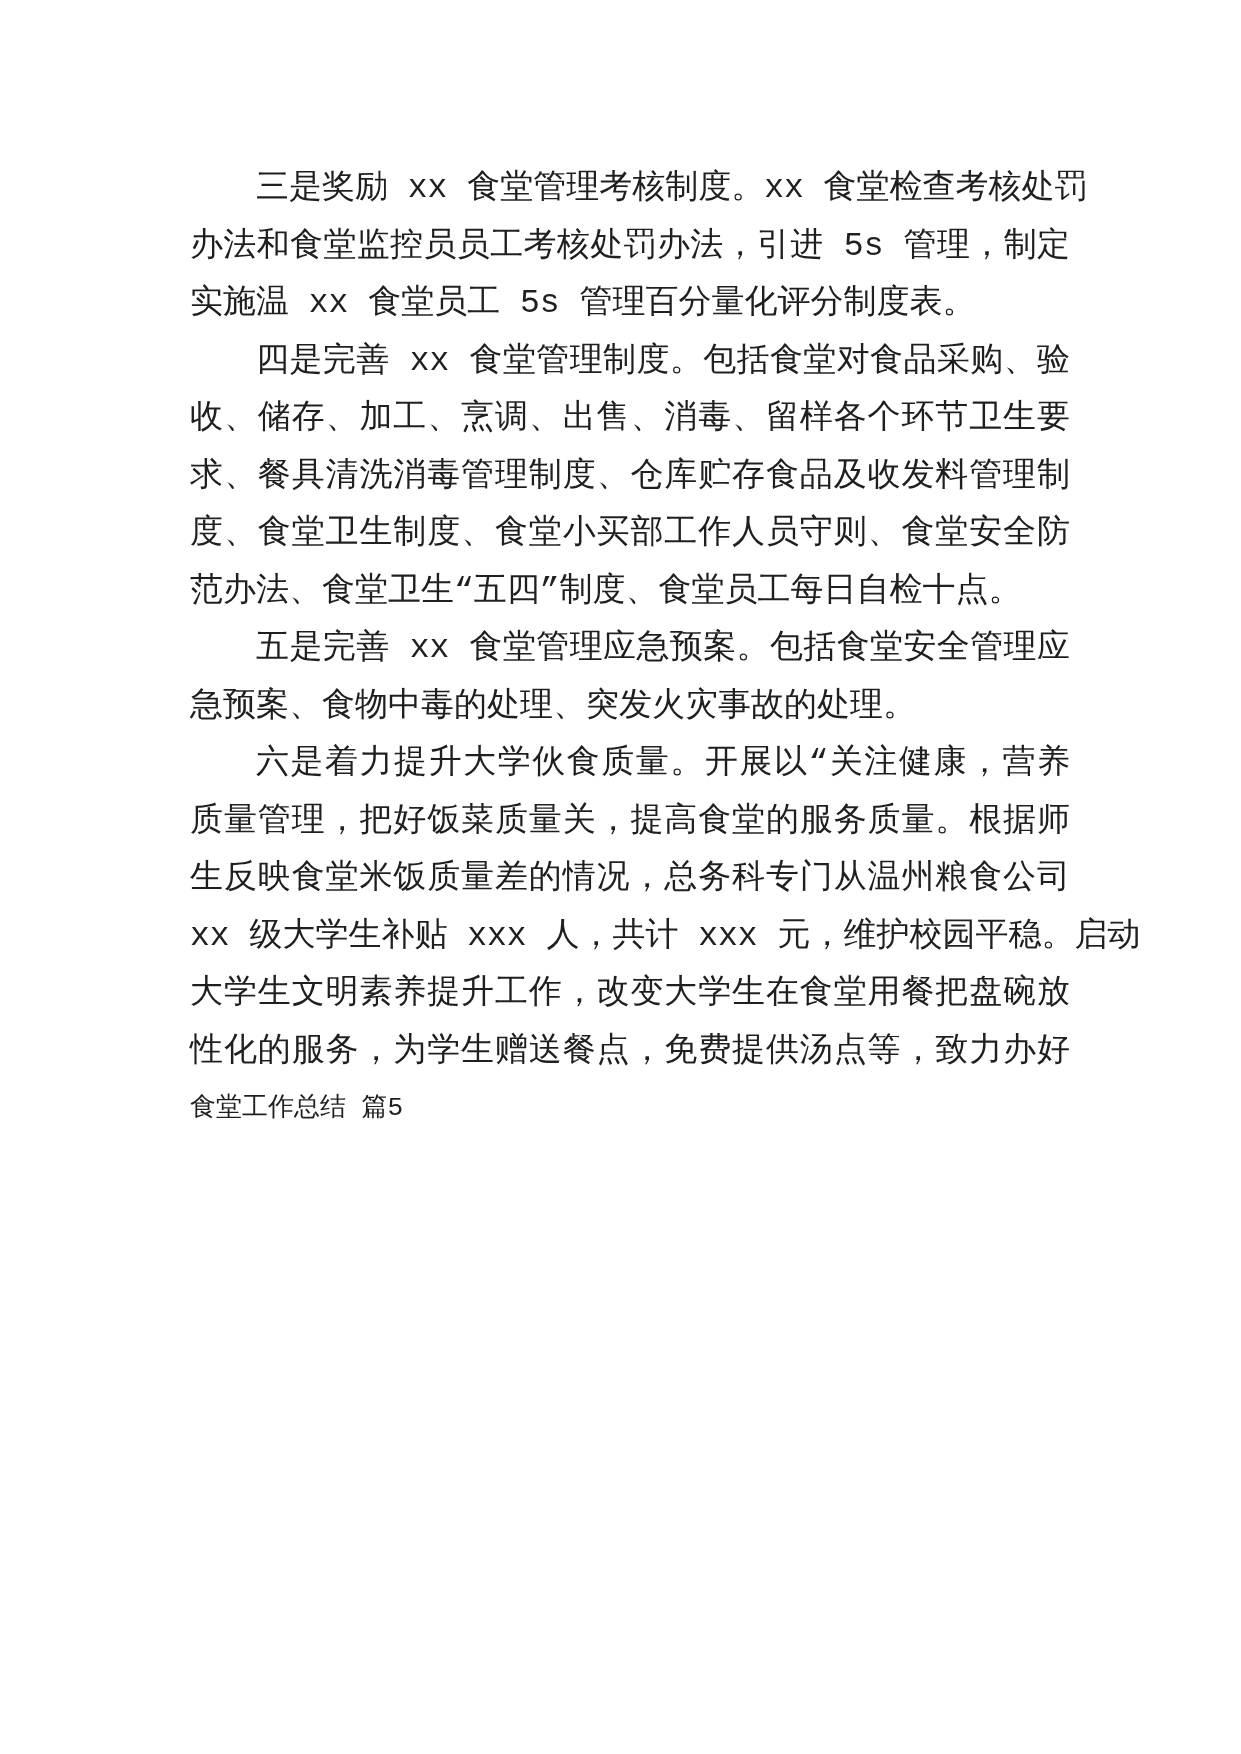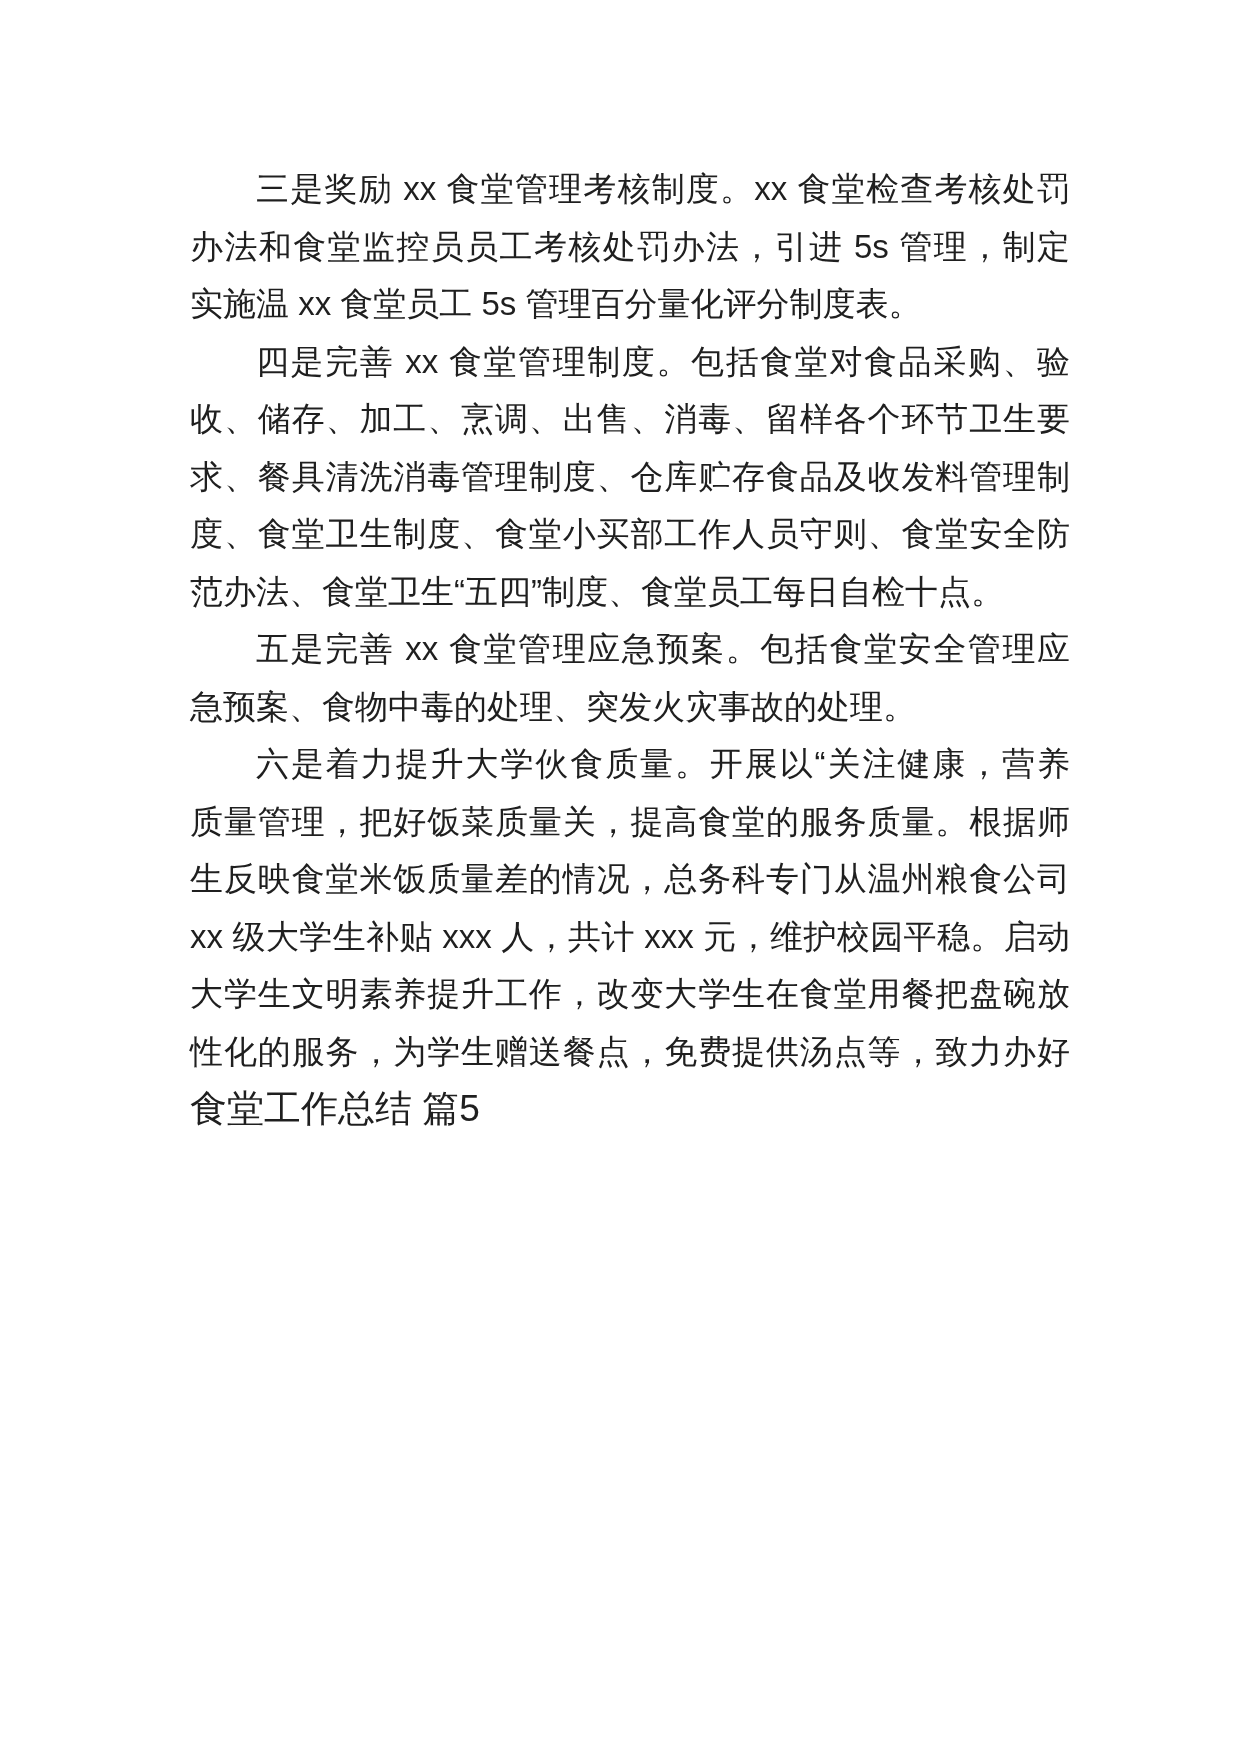--- a/index.html
+++ b/index.html
@@ -5,35 +5,35 @@
   html,body{margin:0;padding:0;background:#ffffff;}
   body{width:1241px;height:1754px;overflow:hidden;}
   .page{
     box-sizing:border-box;
     width:1241px;height:1754px;
     background:#ffffff;
     padding:160px 171px 0 190px;
   }
   .doc{width:880px;}
   .line{
-    font-family:Liberation Sans, sans-serif;
+    font-family:Liberation Mono, monospace;
     font-size:33px;
     line-height:57.5px;
     height:57.5px;
     color:#1f1f1f;
     text-align:justify;
     text-justify:inter-character;
     white-space:nowrap;
     overflow:visible;
   }
   .line.justify{text-align-last:justify;}
   .line.natural{text-align-last:left;}
   .line.indent{padding-left:66px;}
   .line.heading{
-    font-size:37px;
+    font-size:26px;
     text-align-last:left;
   }
 </style>
 </head>
 <body>
 
 <main class="page">
   <div class="doc" id="doc">
       <div>
         <div class="line justify indent">三是奖励 xx 食堂管理考核制度。xx 食堂检查考核处罚</div>

